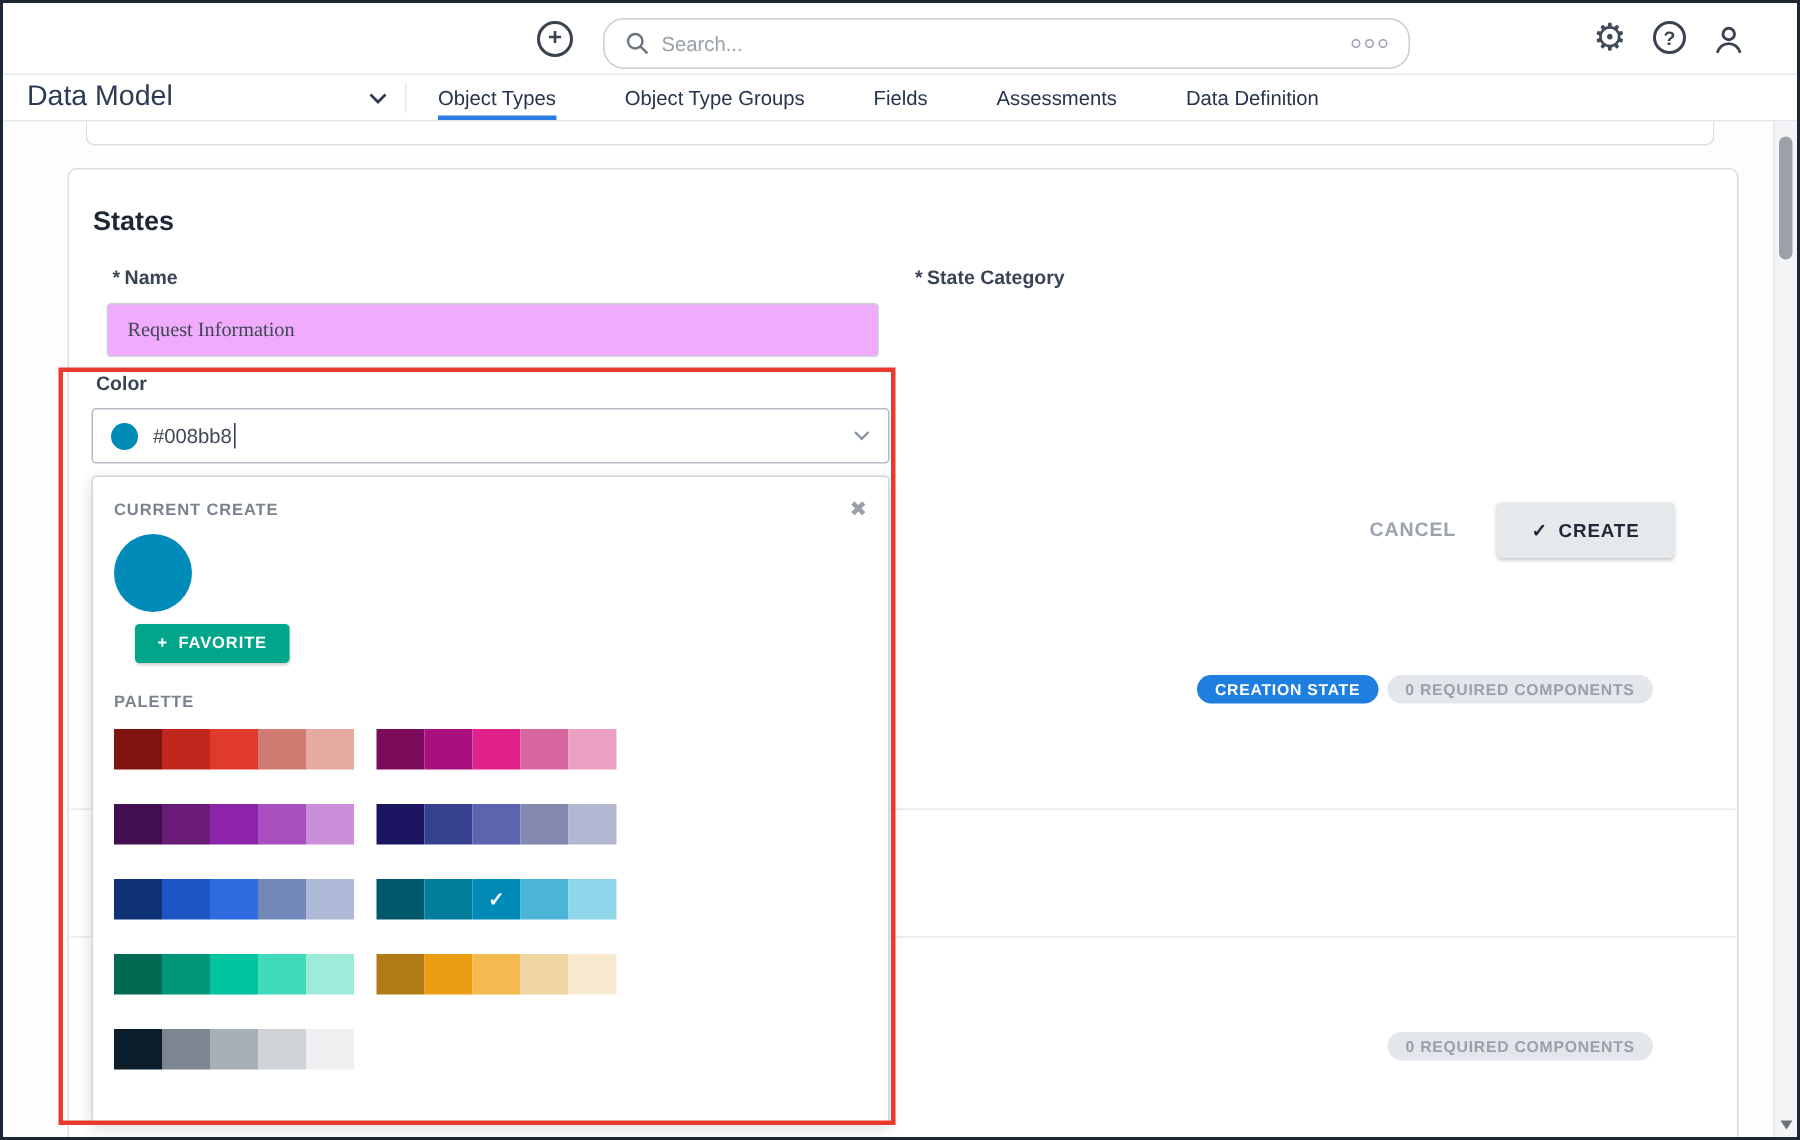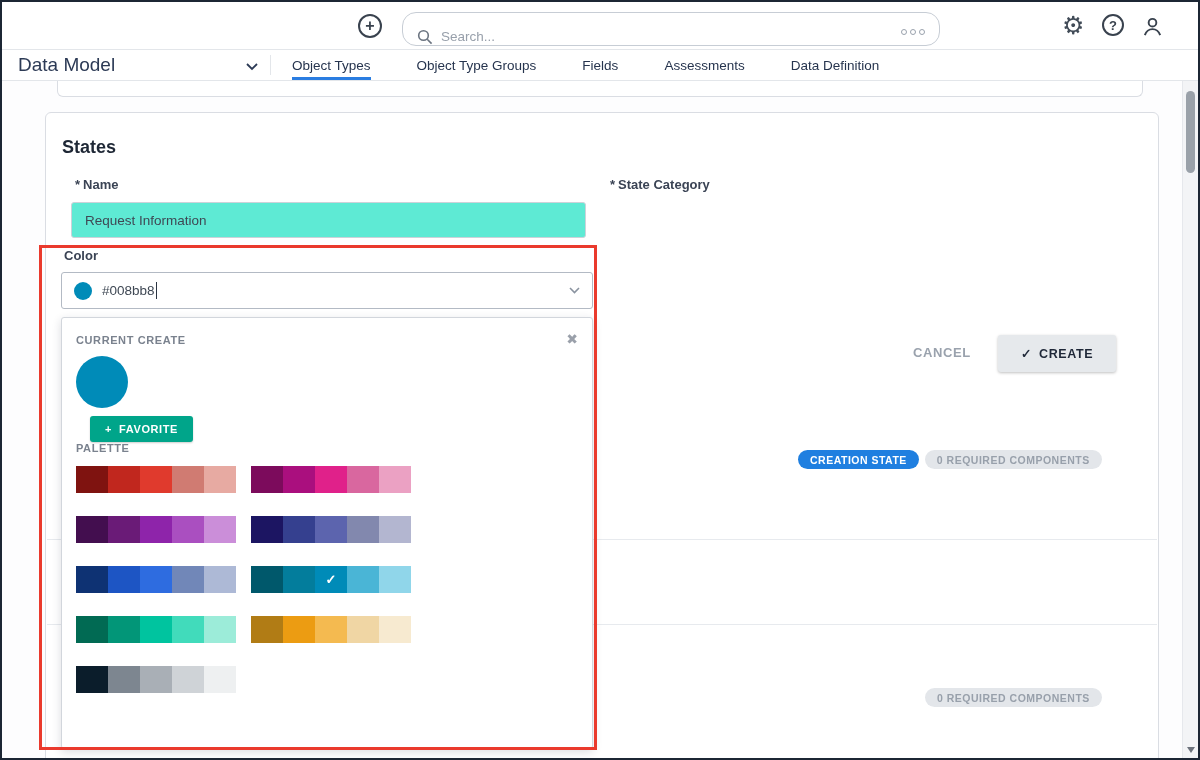--- a/index.html
+++ b/index.html
@@ -5,21 +5,21 @@
   *{box-sizing:border-box;margin:0;padding:0}
   html,body{background:#fff}
   body{font-family:"Liberation Sans",sans-serif;}
   .frame{position:relative;width:1200px;height:760px;border:2px solid #1c2634;background:#fbfcfd;overflow:hidden}
 
   
   .topbar{position:absolute;left:0;top:0;right:0;height:48px;background:#fff;border-bottom:1px solid #e3e6ea;z-index:30}
   .add-btn{position:absolute;left:356px;top:12px;width:24px;height:24px;border:2px solid #39424e;border-radius:50%;
            display:flex;align-items:center;justify-content:center;font-size:16px;font-weight:bold;color:#39424e;cursor:pointer;line-height:1}
   .search{position:absolute;left:400px;top:10px;width:538px;height:28px;border:1px solid #c7cdd5;border-radius:14px;
-          display:flex;align-items:flex-start;padding:16px 14px;background:#fff;cursor:text}
+          display:flex;align-items:center;padding:16px 14px;background:#fff;cursor:text}
   .search .mag{display:flex;margin-right:8px}
   .search .ph{flex:1;font-size:13.5px;color:#98a0ab}
   .search .more{display:flex;gap:3px;align-items:center}
   .search .more i{width:6px;height:6px;border:1.5px solid #9aa2ad;border-radius:50%;display:block}
   .gear{position:absolute;left:1060px;top:8px;font-size:25px;color:#414b57;cursor:pointer;line-height:1.2}
   .help{position:absolute;left:1100px;top:12px;width:22px;height:22px;border:2px solid #39424e;border-radius:50%;
         display:flex;align-items:center;justify-content:center;font-size:13px;font-weight:bold;color:#39424e;cursor:pointer}
   .avatar{position:absolute;left:1138px;top:12px;width:24px;height:24px;display:flex;align-items:center;justify-content:center;cursor:pointer}
 
   
@@ -40,41 +40,41 @@
              border:1px solid #dadde3;border-radius:6px 6px 0 0}
 
   .sec-title{position:absolute;left:16px;top:24px;font-size:18px;font-weight:bold;color:#1e2735}
   .field-label{position:absolute;font-size:13px;font-weight:bold;color:#3a4354}
   .req{margin-right:3px}
   .lbl-name{left:29px;top:64px}
   .lbl-cat{left:564px;top:64px}
   .lbl-color{left:18px;top:135px}
 
   .text-input{position:absolute;left:25px;top:89px;width:515px;height:36px;border:1px solid #ccd2d9;border-radius:3px;
-              padding:0 13px;font-size:13.5px;color:#3f4854;background:#5eead4;font-family:Liberation Sans, sans-serif;outline:none}
+              padding:0 13px;font-size:13.5px;color:#3f4854;background:#f0abfc;font-family:Liberation Serif, serif;outline:none}
   .select{position:absolute;left:560px;top:89px;width:514px;height:36px;border:1px solid #ccd2d9;border-radius:3px;background:#fff;
           display:flex;align-items:center;justify-content:space-between;padding:0 13px;font-size:13.5px;color:#3f4854;cursor:pointer}
 
   .color-combo{position:absolute;left:15px;top:159px;width:532px;height:37px;border:1px solid #b3bac4;border-radius:3px;background:#fff;
                display:flex;align-items:center;padding:0 12px;z-index:12;cursor:text}
   .combo-swatch{width:18px;height:18px;border-radius:50%;flex:none}
   .combo-value{margin-left:10px;font-size:13.5px;color:#3f4854}
   .caret{display:inline-block;width:1px;height:17px;background:#2b3442;margin-left:1px;vertical-align:-4px}
   .combo-chevron{margin-left:auto;display:flex}
 
   
   .picker{position:absolute;left:15px;top:204px;width:532px;height:432px;background:#fff;border:1px solid #d2d6dc;border-radius:3px;
           box-shadow:0 3px 10px rgba(30,40,60,.16);z-index:11;padding:16px 14px}
   .picker-head{display:flex;align-items:flex-start;justify-content:space-between}
   .small-label{font-size:11px;font-weight:bold;letter-spacing:.6px;color:#7a828e}
   .close-x{font-size:14px;color:#9aa0aa;cursor:pointer;line-height:1;margin-top:-2px}
   .cur-circle{width:52px;height:52px;border-radius:50%;margin-top:10px}
   .fav-btn{display:inline-flex;align-items:center;gap:7px;margin:8px 0 0 14px;height:26px;padding:0 15px;border-radius:3px;
            color:#fff;font-size:11px;font-weight:bold;letter-spacing:.6px;cursor:pointer;box-shadow:0 1px 2px rgba(0,0,0,.2)}
-  .palette-label{}
+  .palette-label{margin-top:20px}
   .palette{margin-top:12px}
   .pal-row{display:flex;gap:15px;margin-bottom:23px}
   .pal-group{display:flex}
   .swatch{width:32px;height:27px;display:flex;align-items:center;justify-content:center;color:#fff;font-size:13px;font-weight:bold;cursor:pointer}
   .no-color{width:162px;height:27px;display:flex;align-items:center;justify-content:center;font-size:12px;color:#5b6370;cursor:pointer;
             background-image:
               linear-gradient(45deg,#dcdfe3 25%,transparent 25%,transparent 75%,#dcdfe3 75%),
               linear-gradient(45deg,#dcdfe3 25%,#ffffff 25%,#ffffff 75%,#dcdfe3 75%);
             background-size:10px 10px;background-position:0 0,5px 5px}
 

